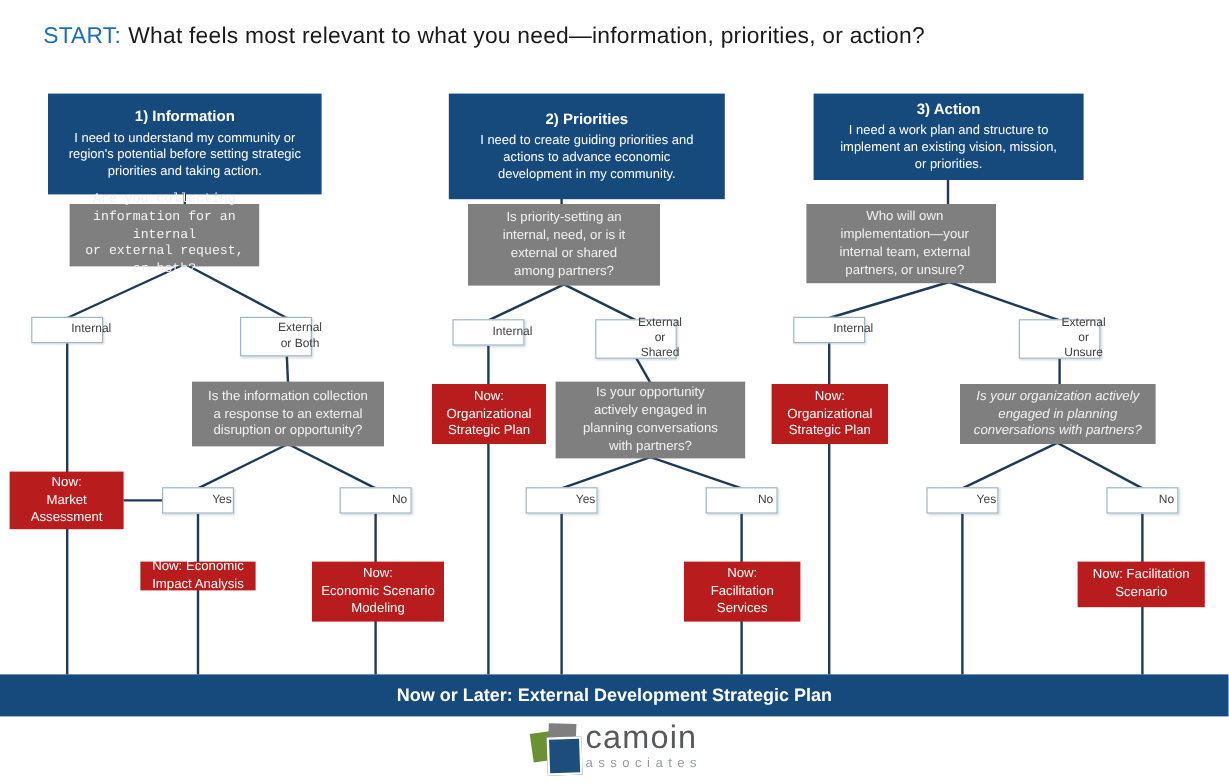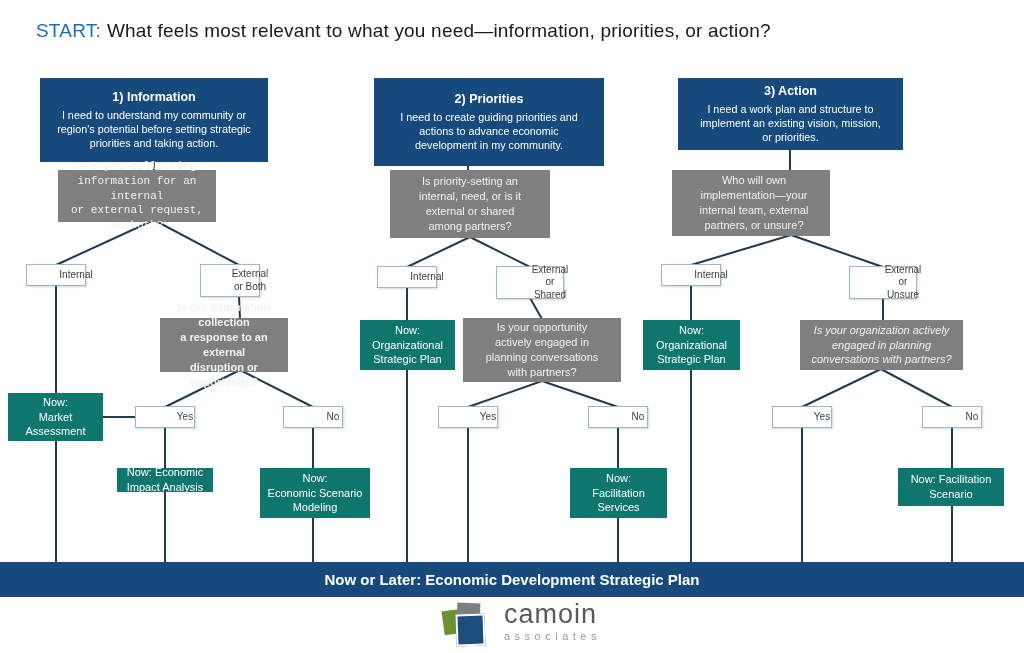--- a/index.html
+++ b/index.html
@@ -11,42 +11,42 @@
   .title{position:absolute;left:36px;top:20px;z-index:3;font-size:19px;font-weight:400;color:#1a1a1a;letter-spacing:.2px;}
   .title .start{color:#1f6db5;margin-right:6px;}
   .node{
     position:absolute;z-index:2;box-sizing:border-box;display:flex;flex-direction:column;
     align-items:center;justify-content:center;text-align:center;white-space:pre-line;
   }
   .blue{background:#16497c;color:#ffffff;padding:4px 8px;}
   .blue .hdr{font-weight:700;font-size:12.5px;margin-bottom:4px;}
   .blue .desc{font-size:10.8px;line-height:1.3;}
   .grayq{background:#7f7f7f;color:#f2f2f2;font-size:11px;line-height:1.35;padding:4px 6px;}
-  .green{background:#0f766e;color:#ffffff;font-size:11px;line-height:1.35;padding:3px 5px;}
+  .green{background:#b91c1c;color:#ffffff;font-size:11px;line-height:1.35;padding:3px 5px;}
   .small{background:#ffffff;border:1px solid #9fb6c4;color:#404040;font-size:10px;line-height:1.25;box-shadow:1px 1px 2px rgba(70,90,110,.25);padding-left:40px;}
   .banner{
     position:absolute;left:0;top:562px;width:1024px;height:35px;background:#16497c;z-index:4;
     display:flex;align-items:center;justify-content:center;color:#ffffff;font-weight:700;font-size:15px;
   }
   .logo{position:absolute;left:442px;top:601px;z-index:3;display:flex;align-items:flex-start;}
   .logo-mark{position:relative;width:44px;height:46px;}
   .sq{position:absolute;}
   .sq-green{left:1px;top:9px;width:21px;height:24px;background:#6c9134;transform:rotate(-8deg);}
   .sq-gray{left:15px;top:2px;width:23px;height:21px;background:#7f7f7f;transform:rotate(2deg);}
   .sq-blue{left:14px;top:13px;width:25px;height:28px;background:#1d4e7b;border:2px solid #ffffff;transform:rotate(-2deg);}
-  .logo-text{display:flex;flex-direction:column;margin-left:18px;justify-content:center;}
+  .logo-text{display:flex;flex-direction:column;margin-left:2px;justify-content:center;}
   .logo-name{font-size:27px;line-height:27px;color:#58595b;letter-spacing:1px;}
   .logo-sub{font-size:11px;color:#97999c;letter-spacing:4.5px;margin-top:2px;}
 
   
   .c0-blue{left:40px;top:78px;width:228px;height:84px;text-align:center;}
   .c0-q1{left:58px;top:170px;width:158px;height:52px;font-family:Liberation Mono, monospace;}
   .c0-int{left:26px;top:264px;width:60px;height:22px;}
   .c0-ext{left:200px;top:264px;width:60px;height:33px;}
-  .c0-q2{left:160px;top:318px;width:128px;height:54px;font-weight:bold;}
+  .c0-q2{left:160px;top:318px;width:160px;height:54px;}
   .c0-now{left:8px;top:393px;width:95px;height:48px;}
   .c0-yes{left:135px;top:406px;width:60px;height:22px;}
   .c0-no{left:283px;top:406px;width:60px;height:22px;}
   .c0-oyes{left:117px;top:468px;width:96px;height:24px;}
   .c0-ono{left:260px;top:468px;width:110px;height:50px;}
 
   
   .c1-blue{left:374px;top:78px;width:230px;height:88px;}
   .c1-q1{left:390px;top:170px;width:160px;height:68px;}
   .c1-int{left:377px;top:266px;width:60px;height:22px;}
@@ -182,21 +182,21 @@
 Organizational
 Strategic Plan</div>
   <div class="node grayq c2-q2">Is your organization actively
 engaged in planning
 conversations with partners?</div>
   <div class="node small c2-yes">Yes</div>
   <div class="node small c2-no">No</div>
   <div class="node green c2-ono">Now: Facilitation
 Scenario</div>
 
-  <div class="banner">Now or Later: Economic Development Strategic Plan</div>
+  <div class="banner">Now or Later: External Development Strategic Plan</div>
 
   <div class="logo">
     <div class="logo-mark">
       <div class="sq sq-green"></div>
       <div class="sq sq-gray"></div>
       <div class="sq sq-blue"></div>
     </div>
     <div class="logo-text">
       <div class="logo-name">camoin</div>
       <div class="logo-sub">associates</div>

